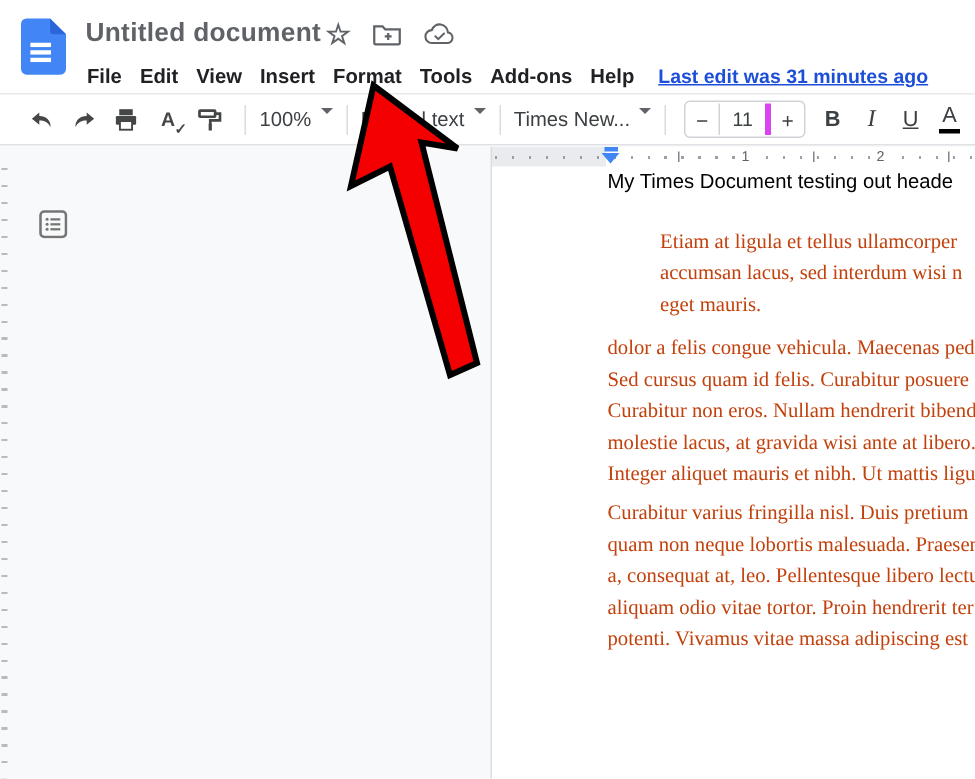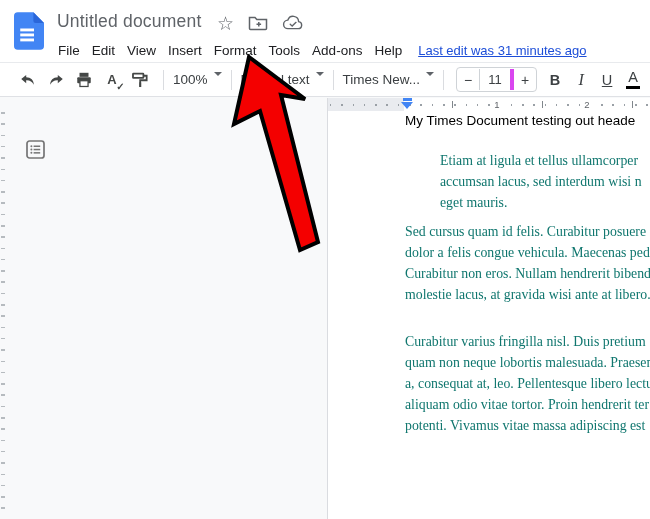--- a/index.html
+++ b/index.html
@@ -2,21 +2,21 @@
 <html><head>
 <meta charset="utf-8">
 <style>
   html,body{margin:0;padding:0;}
   body{
     width:650px;height:519px;position:relative;overflow:hidden;
     background:#f8f9fa;font-family:"Liberation Sans",sans-serif;
     -webkit-font-smoothing:antialiased;
   }
   
-  .app-header{position:absolute;top:0;left:0;right:0;height:62px;background:#fff;}
+  .app-header{position:absolute;top:0;left:0;right:0;height:62px;background:#fff;font-weight:bold;}
   .logo{position:absolute;left:14px;top:12px;width:30px;height:38px;}
   .doc-title{position:absolute;left:57px;top:11px;font-size:17.5px;color:#5f6368;letter-spacing:.2px;white-space:nowrap;}
   .title-icons{position:absolute;left:217px;top:11px;display:flex;gap:14px;align-items:center;color:#5f6368;height:24px;}
   .star-glyph{font-size:19px;line-height:1;}
   .menu-row{position:absolute;left:58px;top:38px;display:flex;gap:12px;font-size:13.5px;color:#202124;align-items:flex-end;height:20px;}
   .menu-item{white-space:nowrap;cursor:pointer;}
   .last-edit{margin-left:4px;color:#1d4ed8;text-decoration:underline;font-size:13px;white-space:nowrap;}
   
   .toolbar{position:absolute;top:62px;left:0;right:0;height:35px;background:#fff;
     border-top:1px solid #e8eaed;border-bottom:1px solid #dfe1e5;box-sizing:border-box;
@@ -44,21 +44,21 @@
     background-image:repeating-linear-gradient(to right,#9aa0a6 0 1.5px,transparent 1.5px 11.3px);}
   .ruler-bar{position:absolute;top:3px;width:1px;height:7px;background:#80868b;}
   .ruler-num{position:absolute;top:0;font-size:9.5px;color:#5f6368;transform:translateX(-50%);background:#fff;padding:0 2px;line-height:13px;}
   .indent-marker{position:absolute;left:74px;top:0;width:12px;height:12px;}
   .indent-marker .fl{width:9px;height:3px;background:#4285f4;margin:0 auto 1px;}
   .indent-marker .tri{width:0;height:0;margin:0 auto;border-left:6px solid transparent;border-right:6px solid transparent;border-top:7px solid #4285f4;}
   .vruler{position:absolute;left:1px;top:112px;bottom:0;width:4px;
     background-image:repeating-linear-gradient(to bottom,#b6bbbf 0 1.5px,transparent 1.5px 11.3px);}
   .outline-btn{position:absolute;left:22px;top:136px;width:26px;height:26px;display:flex;align-items:center;justify-content:center;}
   .doc-heading{position:absolute;left:405px;top:113px;font-size:13.5px;color:#000;white-space:nowrap;z-index:5;}
-  .para{position:absolute;font-family:"Liberation Serif",serif;font-size:13.8px;line-height:21px;color:#0f766e;white-space:nowrap;z-index:5;}
+  .para{position:absolute;font-family:"Liberation Serif",serif;font-size:13.8px;line-height:21px;color:#c2410c;white-space:nowrap;z-index:5;}
   .para div{height:21px;}
   .p1{left:440px;top:150px;}
   .p2{left:405px;top:221px;}
   .p3{left:405px;top:331px;}
   
   .arrow-overlay{position:absolute;left:0;top:0;width:650px;height:519px;z-index:50;pointer-events:none;}
   svg{display:block;}
 </style>
 </head>
 <body>
@@ -199,24 +199,25 @@
 
 <div class="doc-heading">My Times Document testing out heade</div>
 
 <div class="para p1">
   <div>Etiam at ligula et tellus ullamcorper</div>
   <div>accumsan lacus, sed interdum wisi n</div>
   <div>eget mauris.</div>
 </div>
 
 <div class="para p2">
+  <div>dolor a felis congue vehicula. Maecenas ped</div>
   <div>Sed cursus quam id felis. Curabitur posuere</div>
-  <div>dolor a felis congue vehicula. Maecenas ped</div>
   <div>Curabitur non eros. Nullam hendrerit bibend</div>
   <div>molestie lacus, at gravida wisi ante at libero.</div>
+  <div>Integer aliquet mauris et nibh. Ut mattis ligu</div>
 </div>
 
 <div class="para p3">
   <div>Curabitur varius fringilla nisl. Duis pretium</div>
   <div>quam non neque lobortis malesuada. Praesen</div>
   <div>a, consequat at, leo. Pellentesque libero lectu</div>
   <div>aliquam odio vitae tortor. Proin hendrerit ter</div>
   <div>potenti. Vivamus vitae massa adipiscing est</div>
 </div>
 

